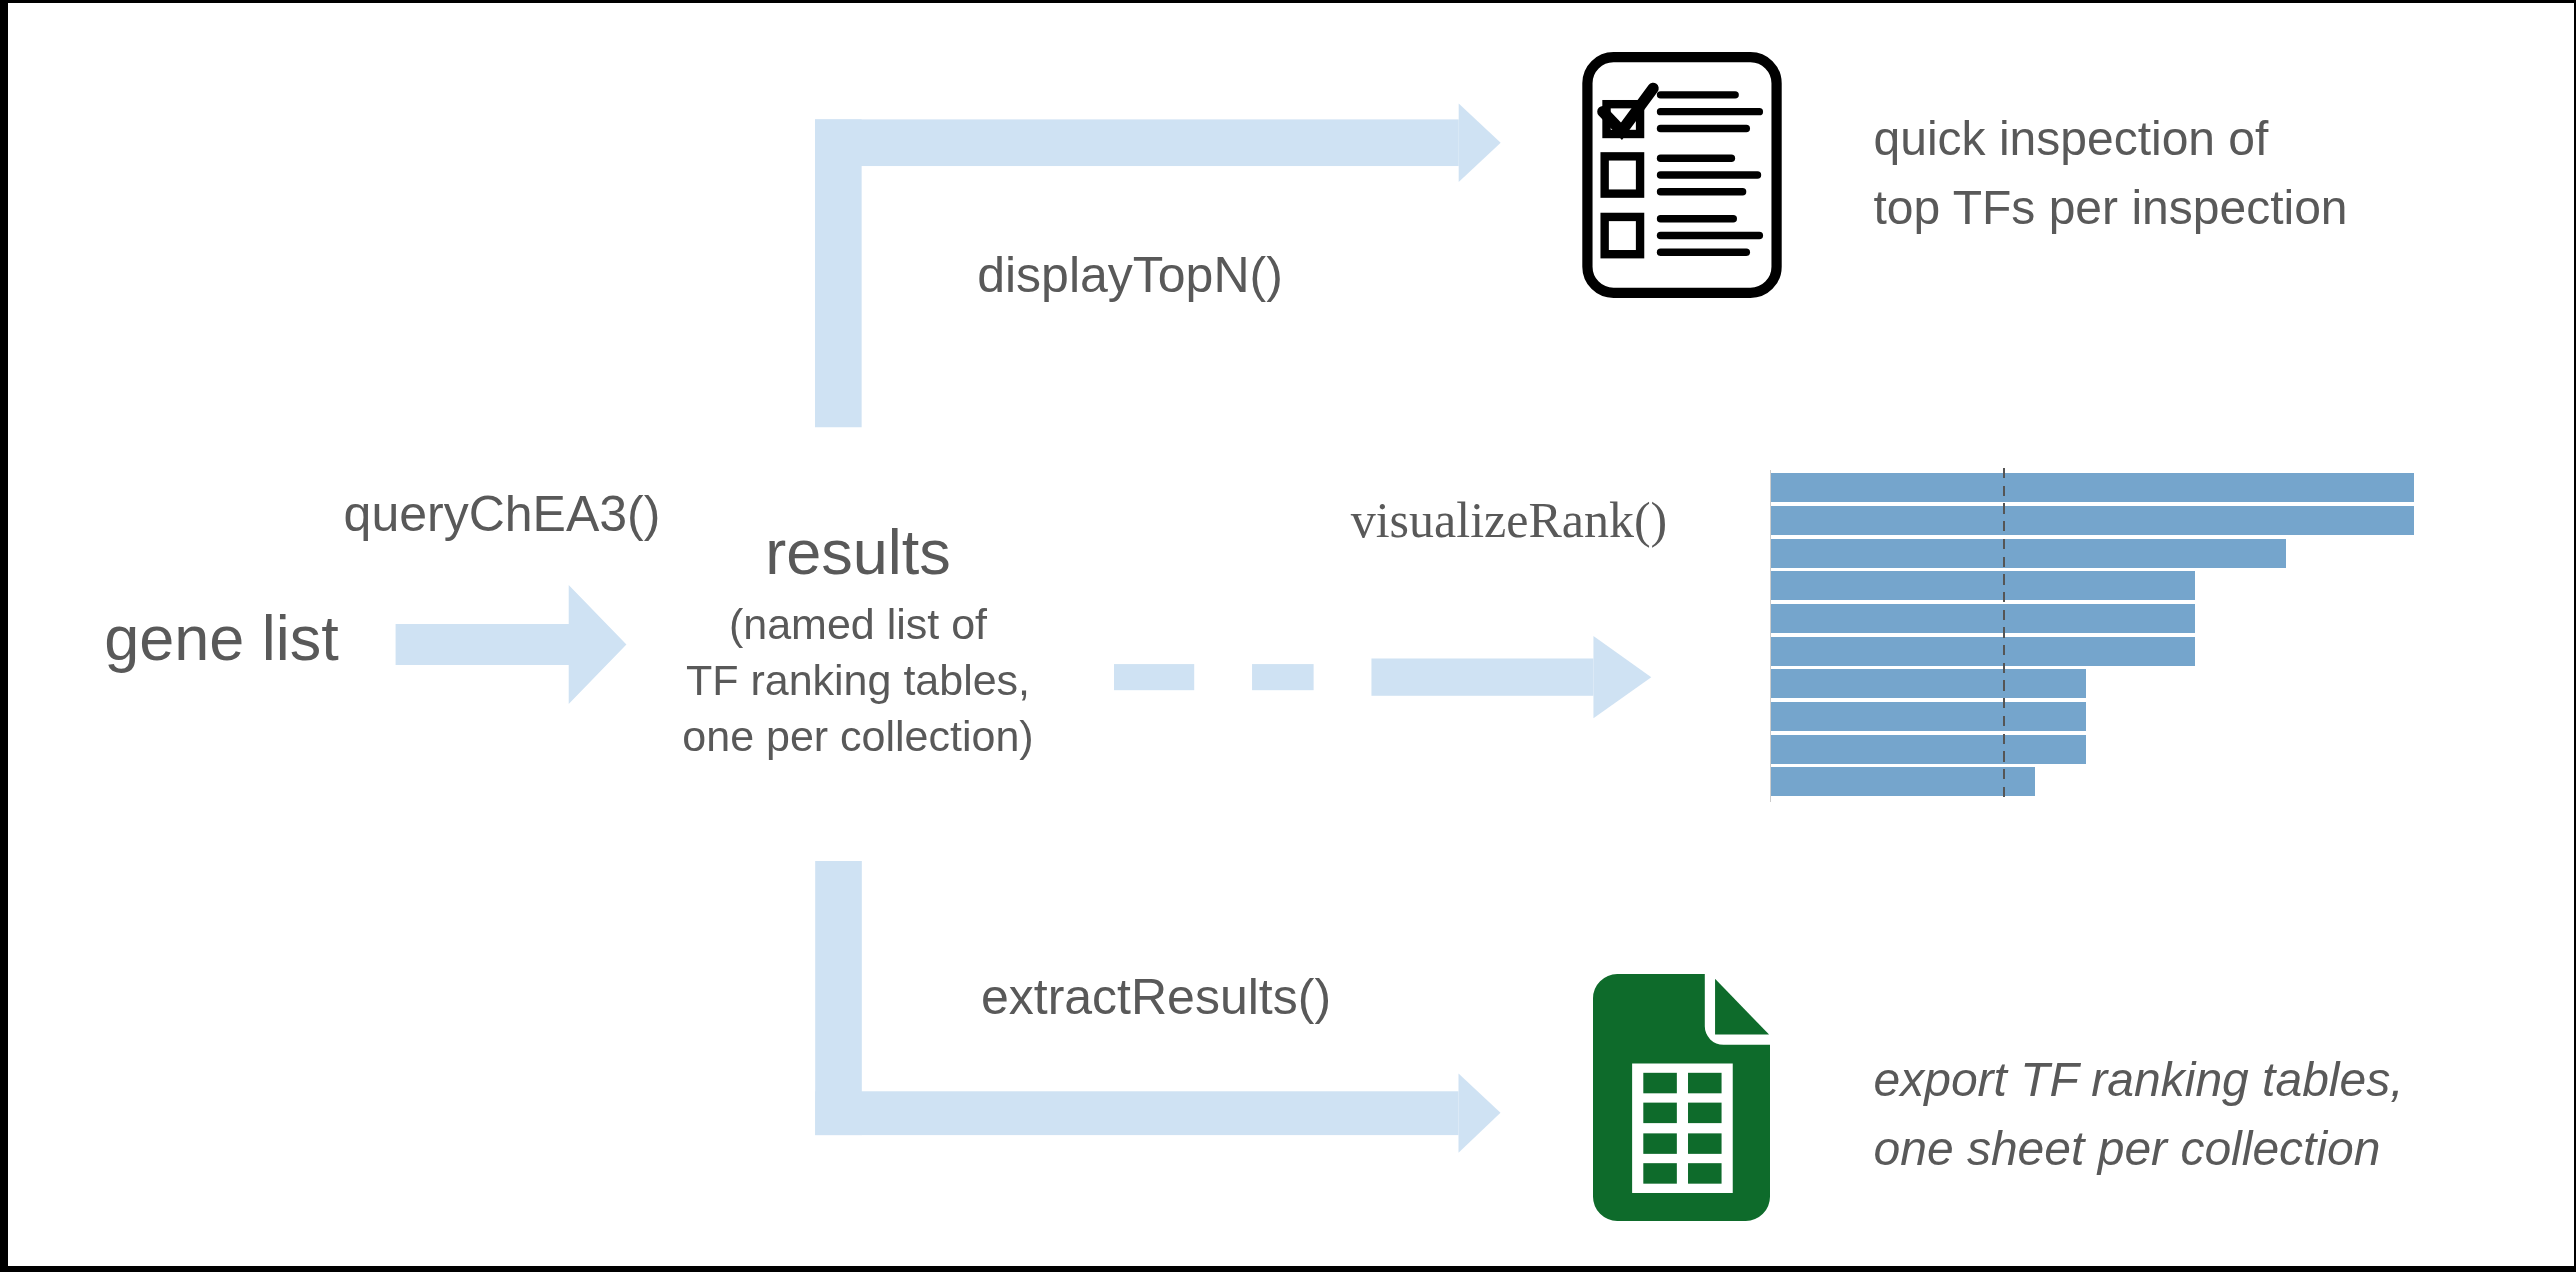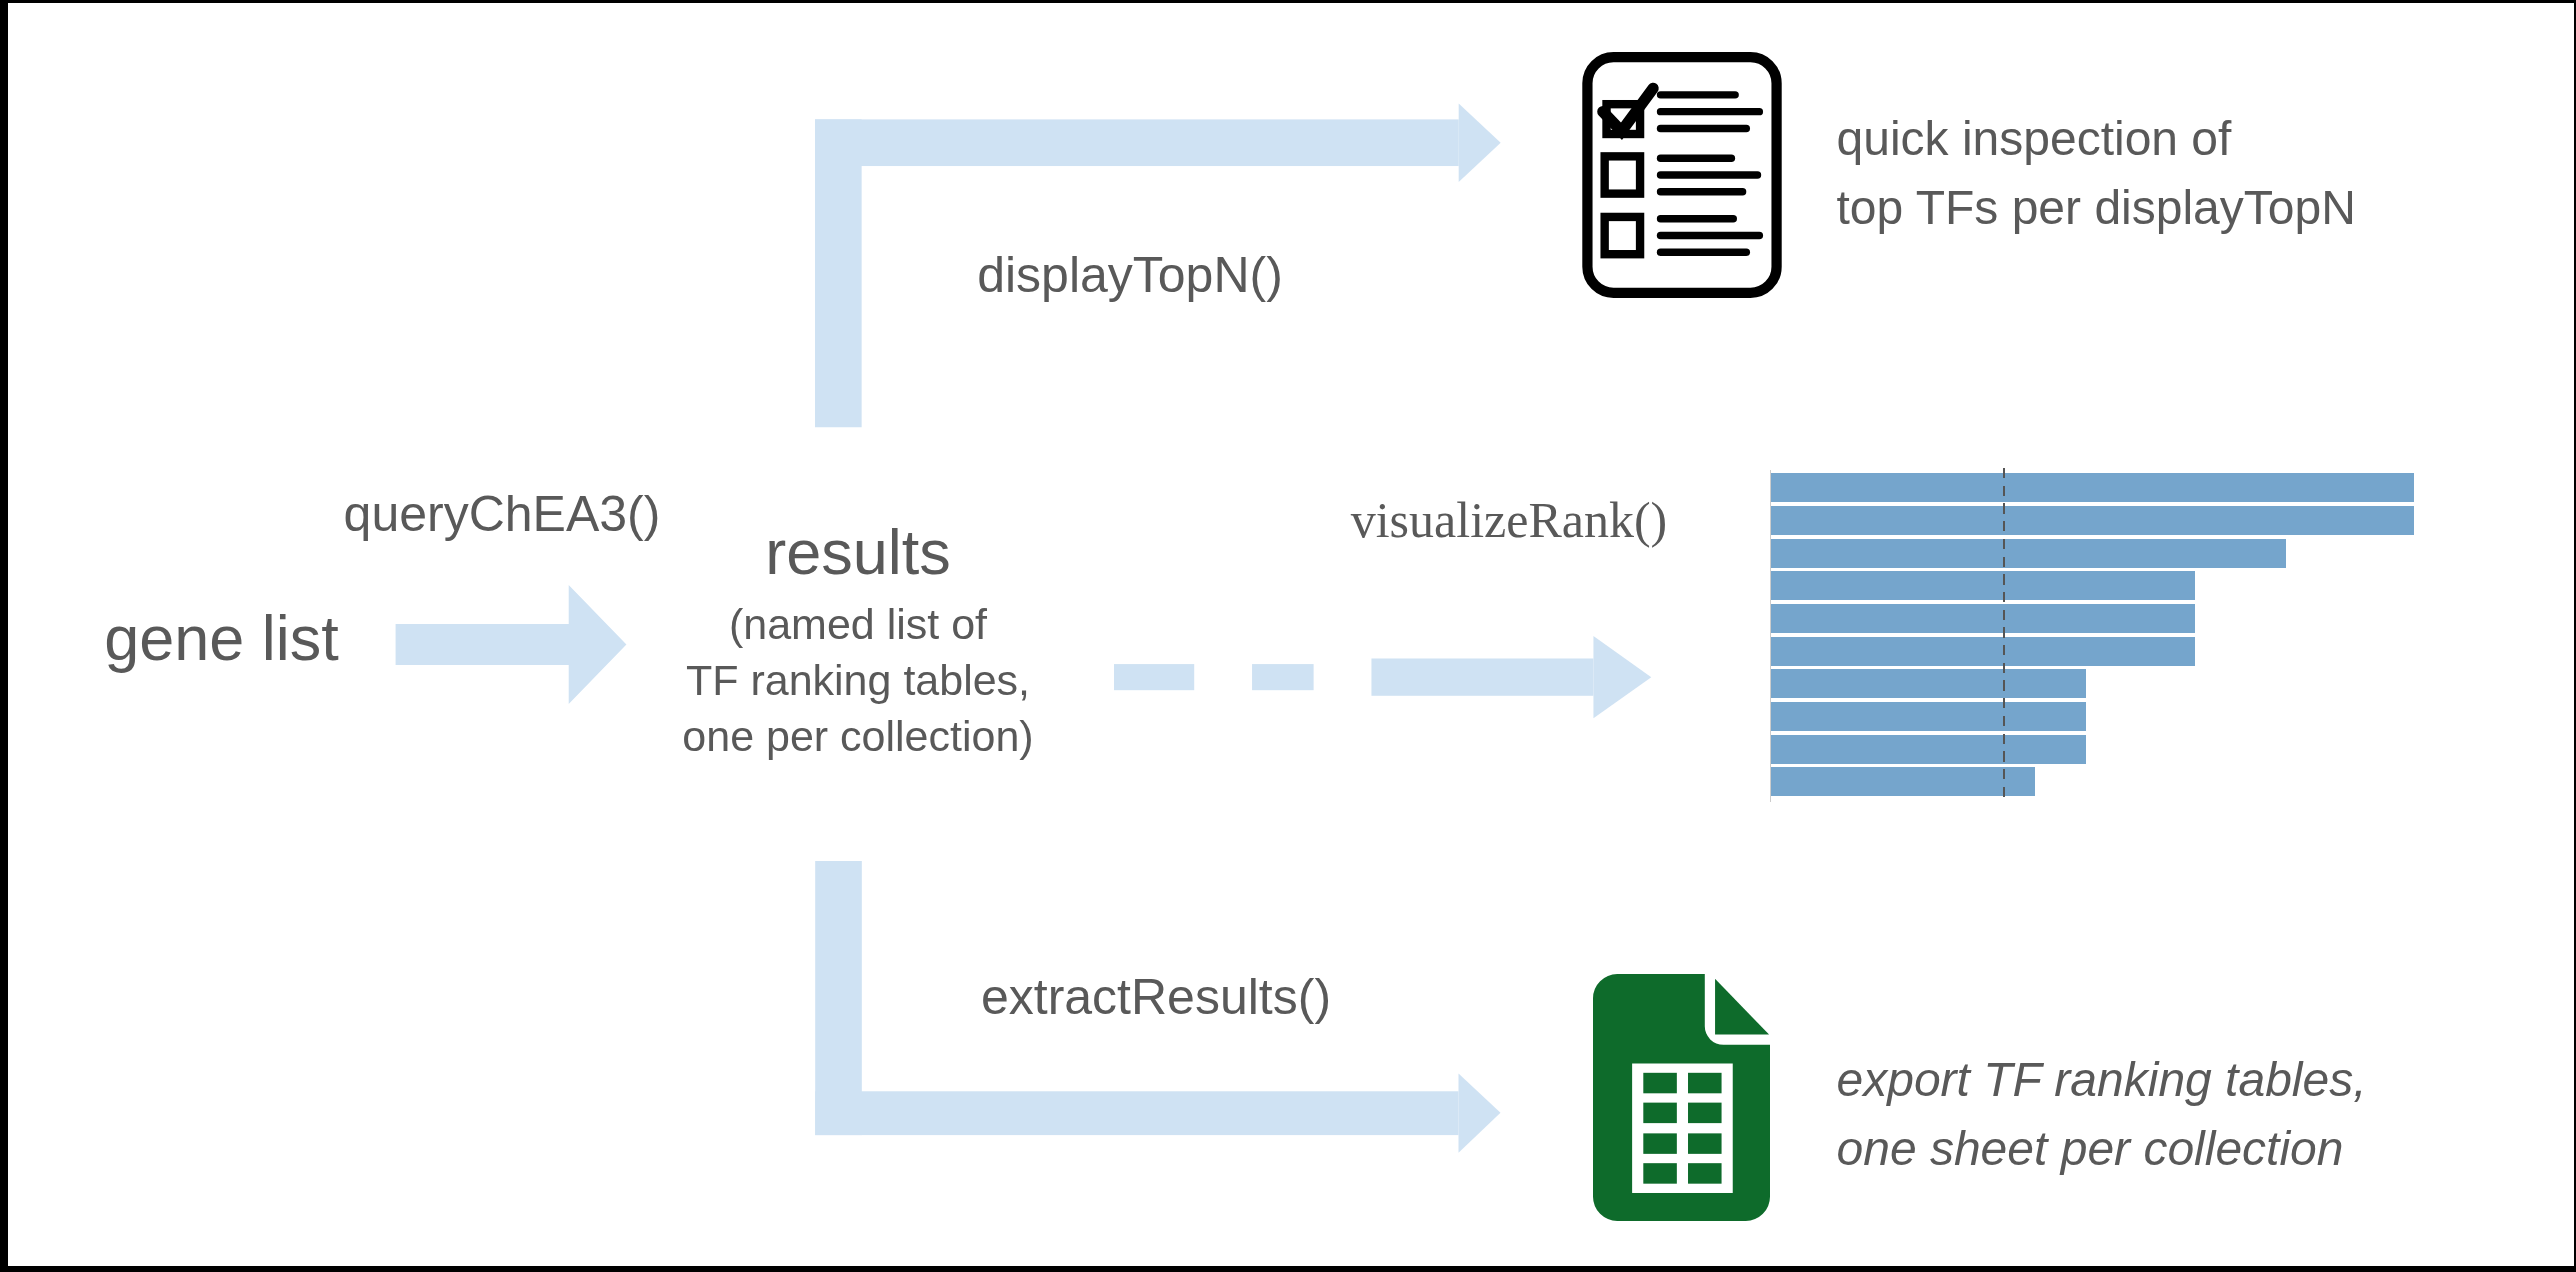--- a/index.html
+++ b/index.html
@@ -3,21 +3,21 @@
 <meta charset="utf-8">
 <style>
   html,body{margin:0;padding:0;width:2576px;height:1273px;background:#000;overflow:hidden;
             font-family:"Liberation Sans","DejaVu Sans",sans-serif;}
   .canvas{position:absolute;left:7.5px;top:2.8px;right:1.9px;bottom:5.6px;background:#ffffff;}
   .abs{position:absolute;}
   .txt{color:#595959;}
   .node-big{font-size:63px;line-height:1.1;text-align:center;}
   .fn-label{font-size:50px;line-height:56px;text-align:center;white-space:nowrap;}
   .results-sub{font-size:43px;line-height:56px;text-align:center;white-space:nowrap;}
-  .anno{font-size:48px;line-height:69px;white-space:nowrap;}
+  .anno{font-size:48px;line-height:69px;white-space:nowrap;margin-left:37px;}
   svg{display:block;}
   
   .chart{position:absolute;left:1762px;top:465px;width:662px;height:336px;}
   .chart-axis{position:absolute;left:0;top:1.9px;bottom:1.9px;width:1.9px;background:#cccccc;}
   .chart .bar{position:absolute;left:1.9px;height:29px;}
   .chart-refline{position:absolute;top:0;height:336px;width:2.8px;
                  background:repeating-linear-gradient(180deg,#555 0 10.3px,transparent 10.3px 17.7px);}
 </style>
 </head>
 <body>
@@ -68,21 +68,21 @@
       <rect x="24" y="177" width="38" height="40" fill="none" stroke="#000000" stroke-width="9"></rect>
       <g stroke="#000000" stroke-width="8" stroke-linecap="round">
         <line x1="84" y1="179" x2="162" y2="179"></line>
         <line x1="84" y1="197" x2="190" y2="197"></line>
         <line x1="84" y1="215" x2="176" y2="215"></line>
       </g>
     </svg>
   </div>
   <div class="abs" style="left:1829px;top:101px;">
     <div class="txt anno">quick inspection of</div>
-    <div class="txt anno">top TFs per displayTopN</div>
+    <div class="txt anno">top TFs per inspection</div>
   </div>
 
   <div class="abs txt fn-label" style="left:1315px;top:489px;width:373px;font-family:Liberation Serif, serif;">visualizeRank()</div>
   <div class="abs" style="left:1106px;top:633px;">
     <svg width="541" height="86" viewBox="0 0 580 92">
       <rect x="0" y="30" width="86" height="28" fill="#cfe2f3"></rect>
       <rect x="148" y="30" width="66" height="28" fill="#cfe2f3"></rect>
       <rect x="276" y="24" width="238" height="40" fill="#cfe2f3"></rect>
       <polygon points="514,0 576,44 514,88" fill="#cfe2f3"></polygon>
     </svg>

